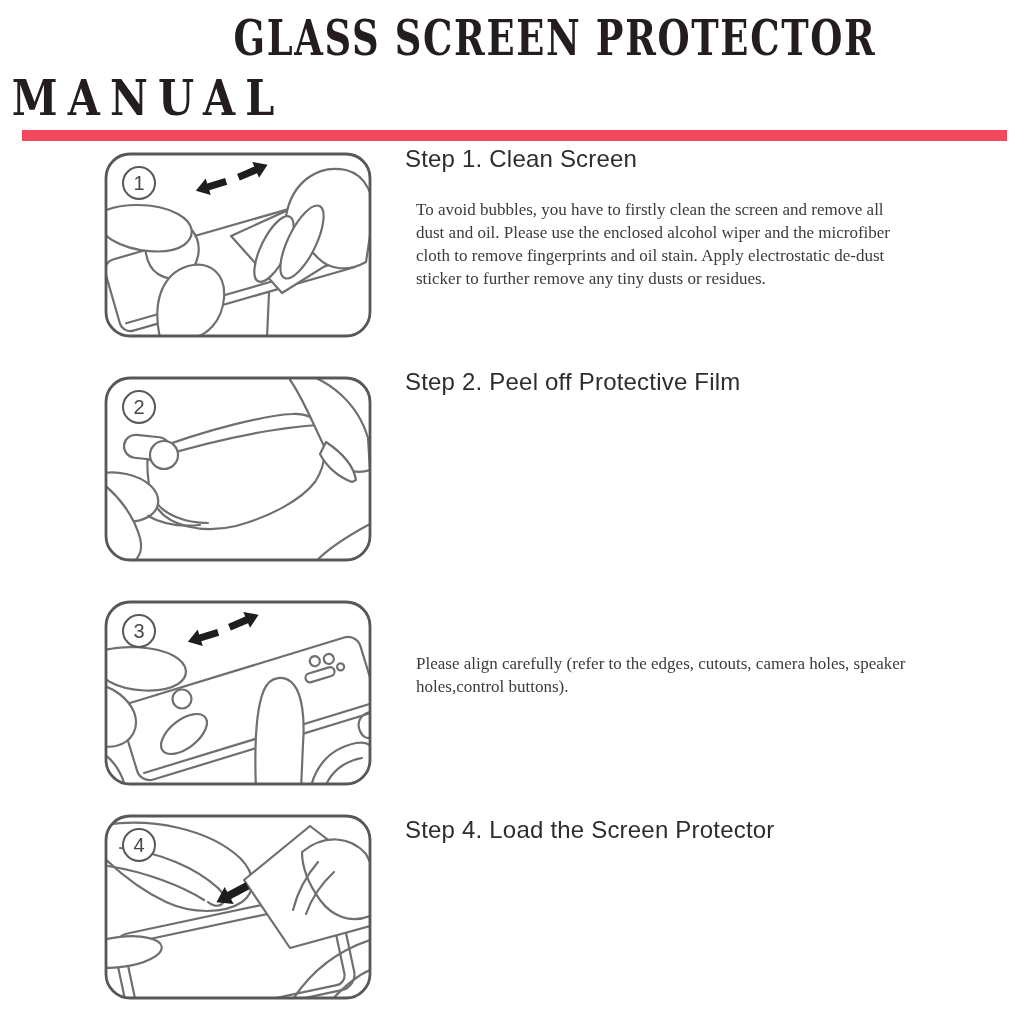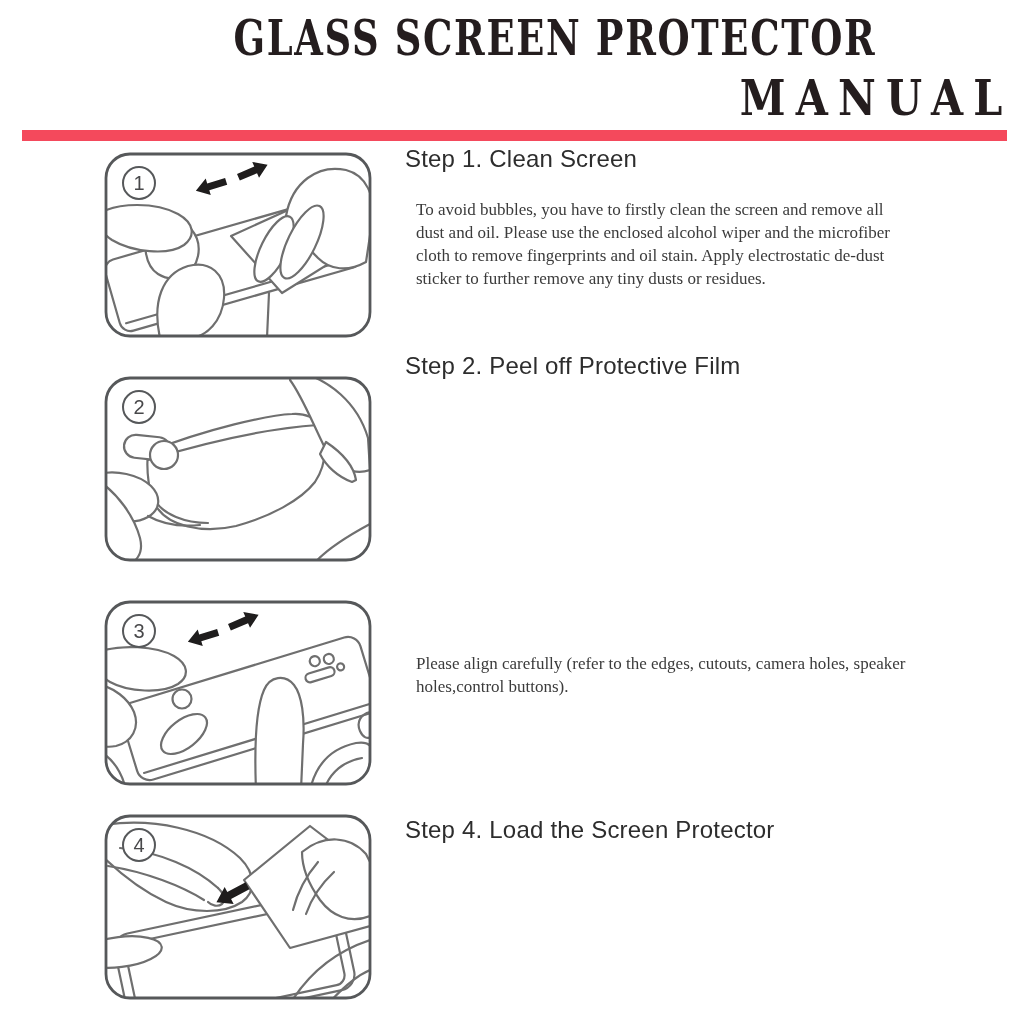--- a/index.html
+++ b/index.html
@@ -7,21 +7,21 @@
     position:relative;width:1024px;height:1024px;background:#ffffff;
     font-family:"Liberation Sans",sans-serif;overflow:hidden;
   }
   
   .title-row1{
     position:absolute;top:16px;left:0;width:1024px;padding-left:86px;box-sizing:border-box;
     text-align:center;color:#241d1e;
   }
   .title-row2{
     position:absolute;top:76px;left:0;width:1024px;
-    text-align:right;color:#241d1e;
+    text-align:left;color:#241d1e;
   }
   .title-inner{
     display:inline-block;
     font-family:"DejaVu Serif","Liberation Serif",serif;
     font-weight:900;font-size:45px;line-height:1.0;
     letter-spacing:2px;transform:scaleX(0.82) scaleY(1.08);
   }
   .title-inner.manual{font-size:45px;letter-spacing:11px;transform:scaleX(0.92) scaleY(1.08);}
   .divider{
     position:absolute;top:130px;left:22px;width:985px;height:11px;
@@ -106,21 +106,21 @@
       <rect x="20" y="60" width="46" height="23" rx="11.5" transform="rotate(6 43 71)"></rect>
       <circle cx="60" cy="79" r="14"></circle>
       <path d="M-6,98 C12,94 34,98 47,110 C58,121 56,134 44,141 C28,150 6,144 -6,132 Z"></path>
       <path d="M-6,104 C14,118 30,140 36,162 C40,178 32,188 18,190 L-6,190 Z"></path>
       <path d="M44,140 C58,148 76,151 96,149" fill="none"></path>
     </g>
     <rect x="2" y="2" width="264" height="182" rx="24" fill="none" stroke="#56585a" stroke-width="2.8"></rect>
     <circle cx="35" cy="31" r="16" fill="#ffffff" stroke="#56585a" stroke-width="2"></circle>
     <text x="35" y="38" text-anchor="middle" font-size="20" fill="#48484a">2</text>
   </svg>
-  <div class="step-title" style="top:352px">Step 2. Peel off Protective Film</div>
+  <div class="step-title" style="top:368px">Step 2. Peel off Protective Film</div>
 
   <svg class="panel" style="top:600px" width="268" height="186" viewBox="0 0 268 186">
     <defs>
         <clipPath id="c3">
           <rect x="2" y="2" width="264" height="182" rx="24"></rect>
         </clipPath>
       </defs>
     <g clip-path="url(#c3)" stroke="#6f6f6f" stroke-width="2.2" fill="#ffffff" stroke-linejoin="round" stroke-linecap="round">
       <g transform="rotate(-17 140 110)">
         <rect x="20" y="70" width="250" height="80" rx="13"></rect>

